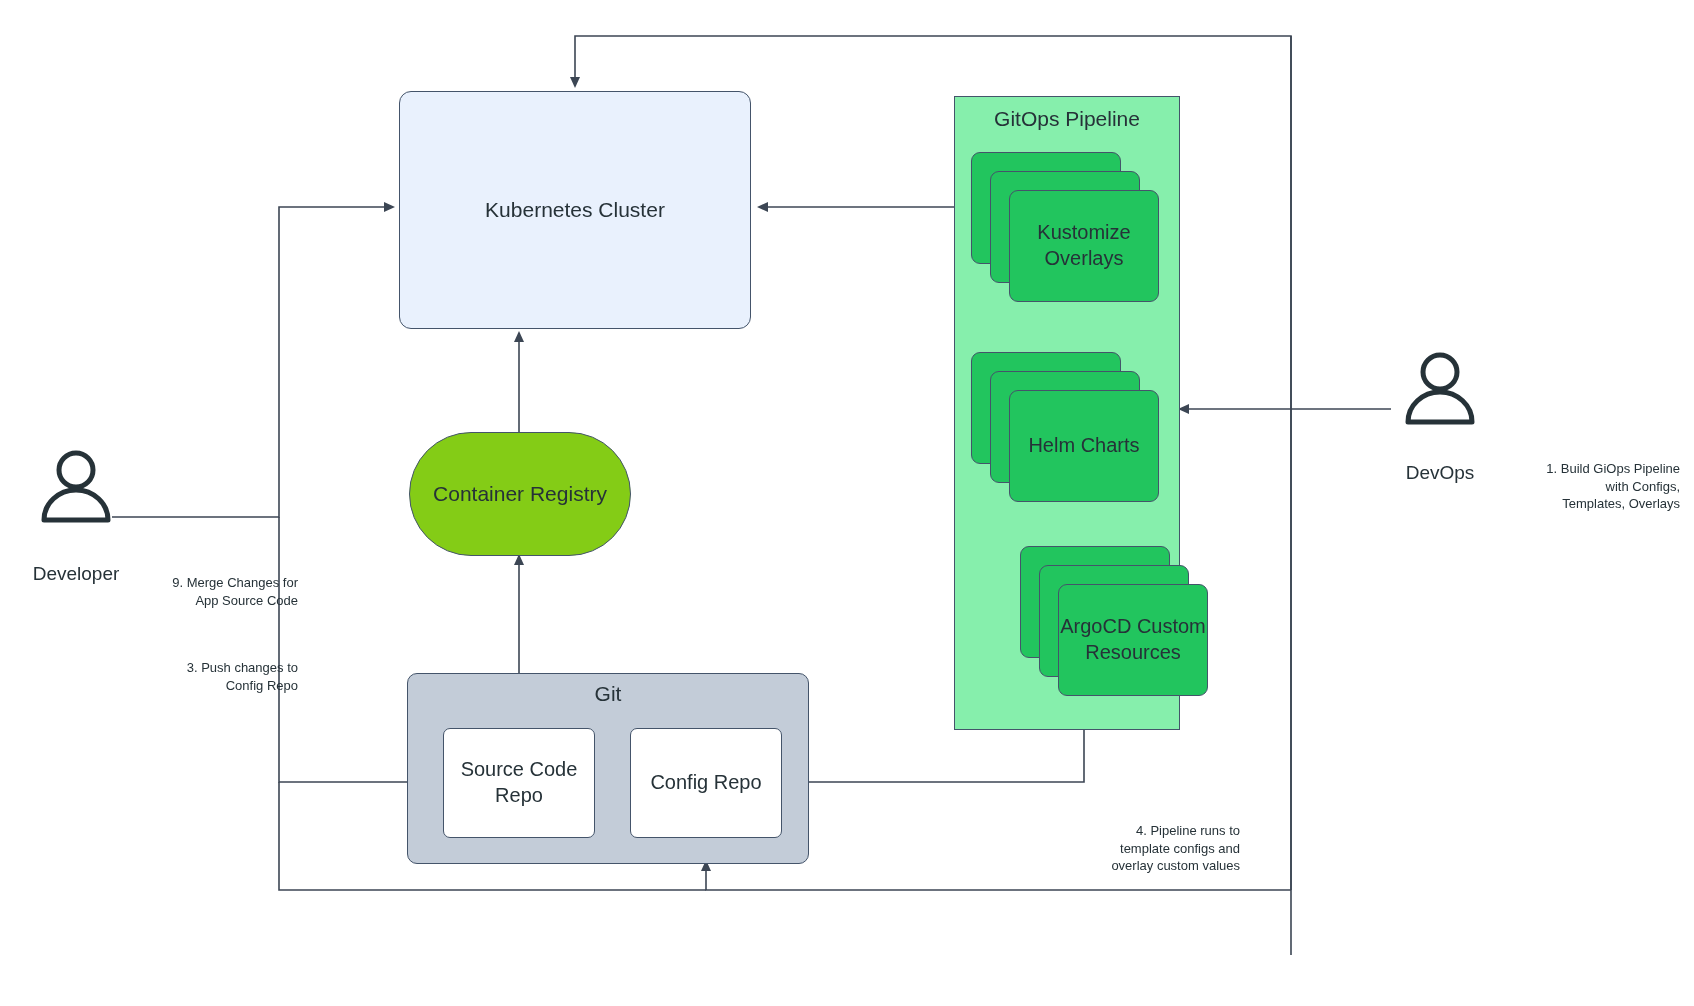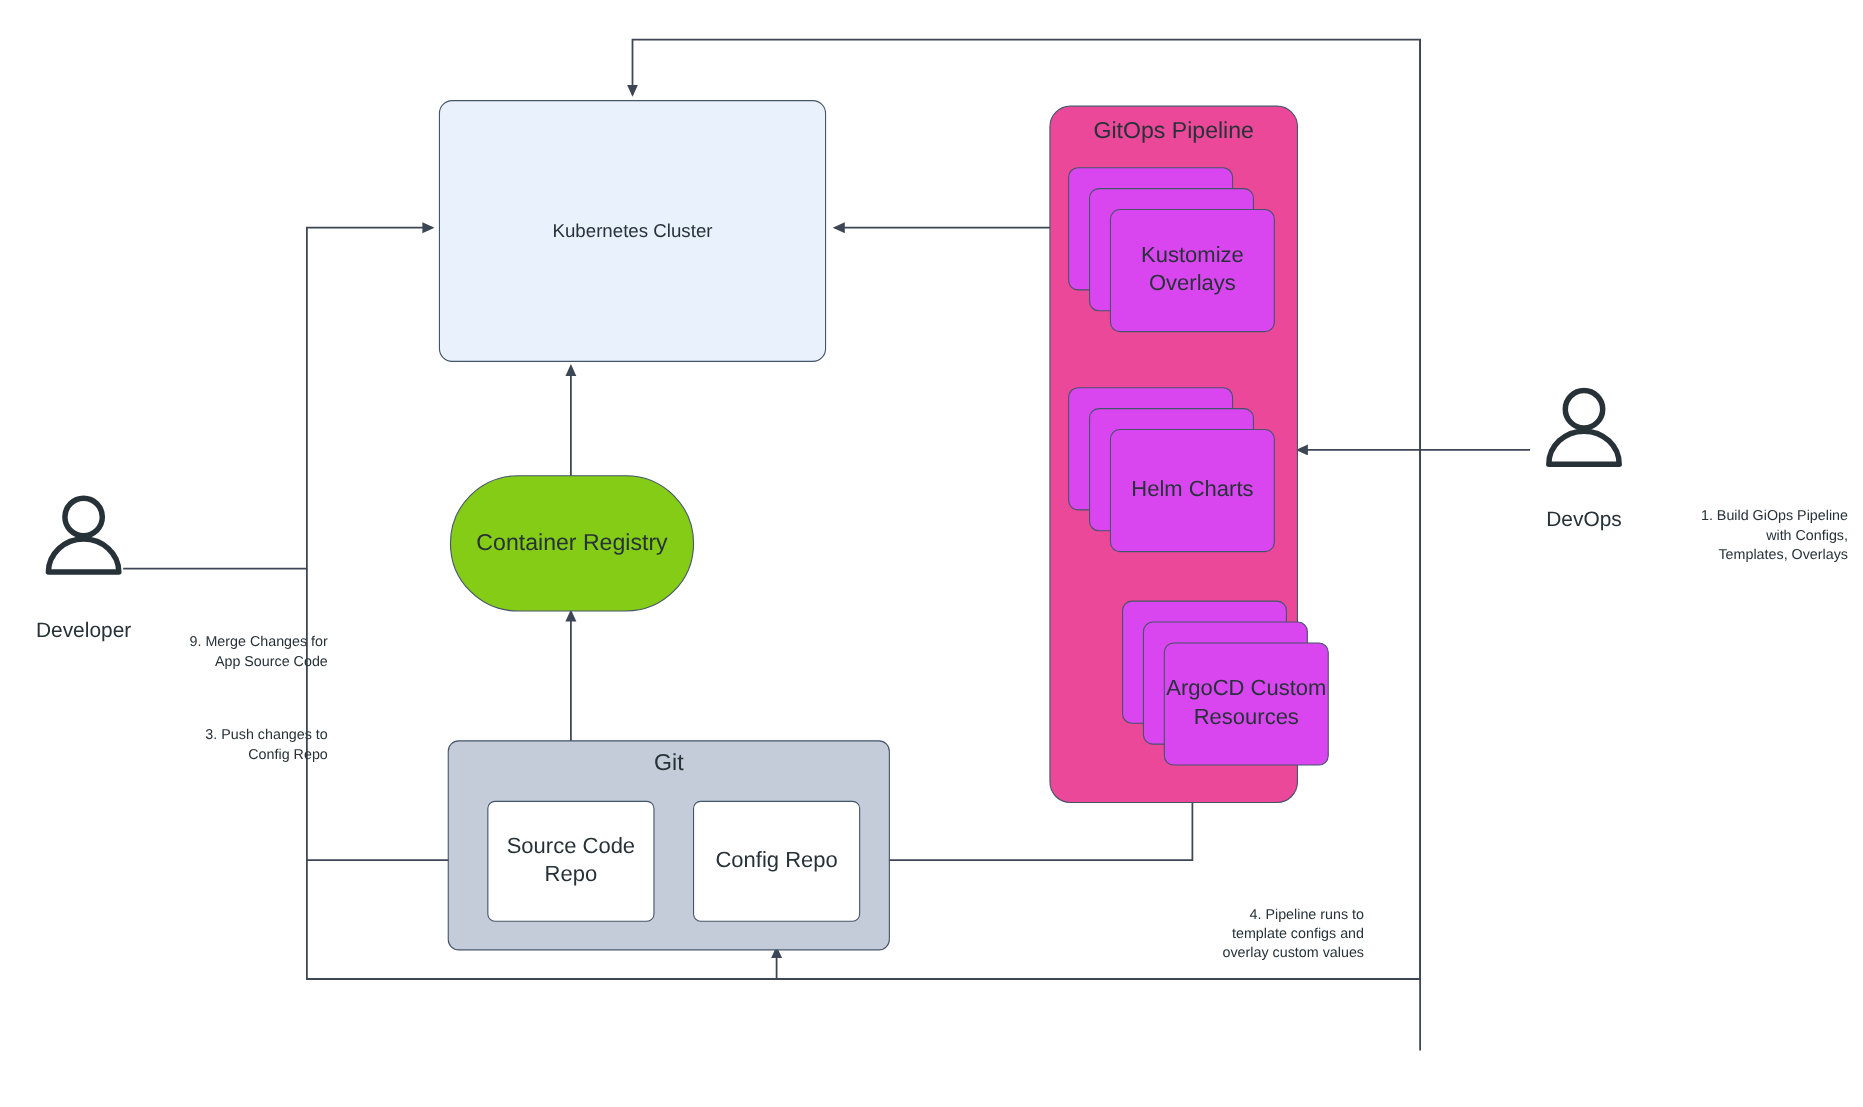--- a/index.html
+++ b/index.html
@@ -5,33 +5,33 @@
   html,body{margin:0;padding:0;background:#ffffff;}
   body{width:1694px;height:1006px;overflow:hidden;
        font-family:"Liberation Sans","DejaVu Sans",sans-serif;
        color:#263238;}
   #stage{position:relative;width:1694px;height:1006px;}
   .node{position:absolute;box-sizing:border-box;display:flex;align-items:center;
         justify-content:center;text-align:center;line-height:1.28;}
   svg.wires{position:absolute;left:0;top:0;width:1694px;height:1006px;
             pointer-events:none;}
   .k8s{background:#e9f1fd;border:1.6px solid #44546a;border-radius:12px;
-       font-size:17px;}
+       font-size:21px;}
   .registry{background:#84cc16;border:1.6px solid #44546a;border-radius:62px;
        font-size:21px;}
   .gitgrp{background:#c3ccd8;border:1.6px solid #44546a;border-radius:10px;}
   .gitgrp-title{position:absolute;top:8px;left:0;right:0;text-align:center;
        font-size:21px;}
-  .pipegrp{background:#ec4899;border:1.6px solid #44546a;border-radius:19px;}
+  .pipegrp{background:#86efac;border:1.6px solid #44546a;border-radius:0;}
   .pipegrp-title{position:absolute;top:10px;left:0;right:0;text-align:center;
        font-size:21px;}
   .repo{background:#ffffff;border:1.6px solid #44546a;border-radius:7px;
        font-size:20px;}
   .stack{position:absolute;}
-  .stack .card{position:absolute;background:#d946ef;border:1.5px solid #44546a;
+  .stack .card{position:absolute;background:#22c55e;border:1.5px solid #44546a;
        border-radius:9px;box-sizing:border-box;}
   .stack .card.c1{left:0;top:0;}
   .stack .card.c2{left:19px;top:19px;}
   .stack .card.c3{left:38px;top:38px;display:flex;align-items:center;
        justify-content:center;text-align:center;font-size:20px;line-height:1.28;}
   .actor{position:absolute;}
   .actor-name{position:absolute;font-size:19px;text-align:center;margin-top:28px;}
   .note{position:absolute;font-size:13px;text-align:right;line-height:1.35;
         white-space:pre-line;}
 </style>

